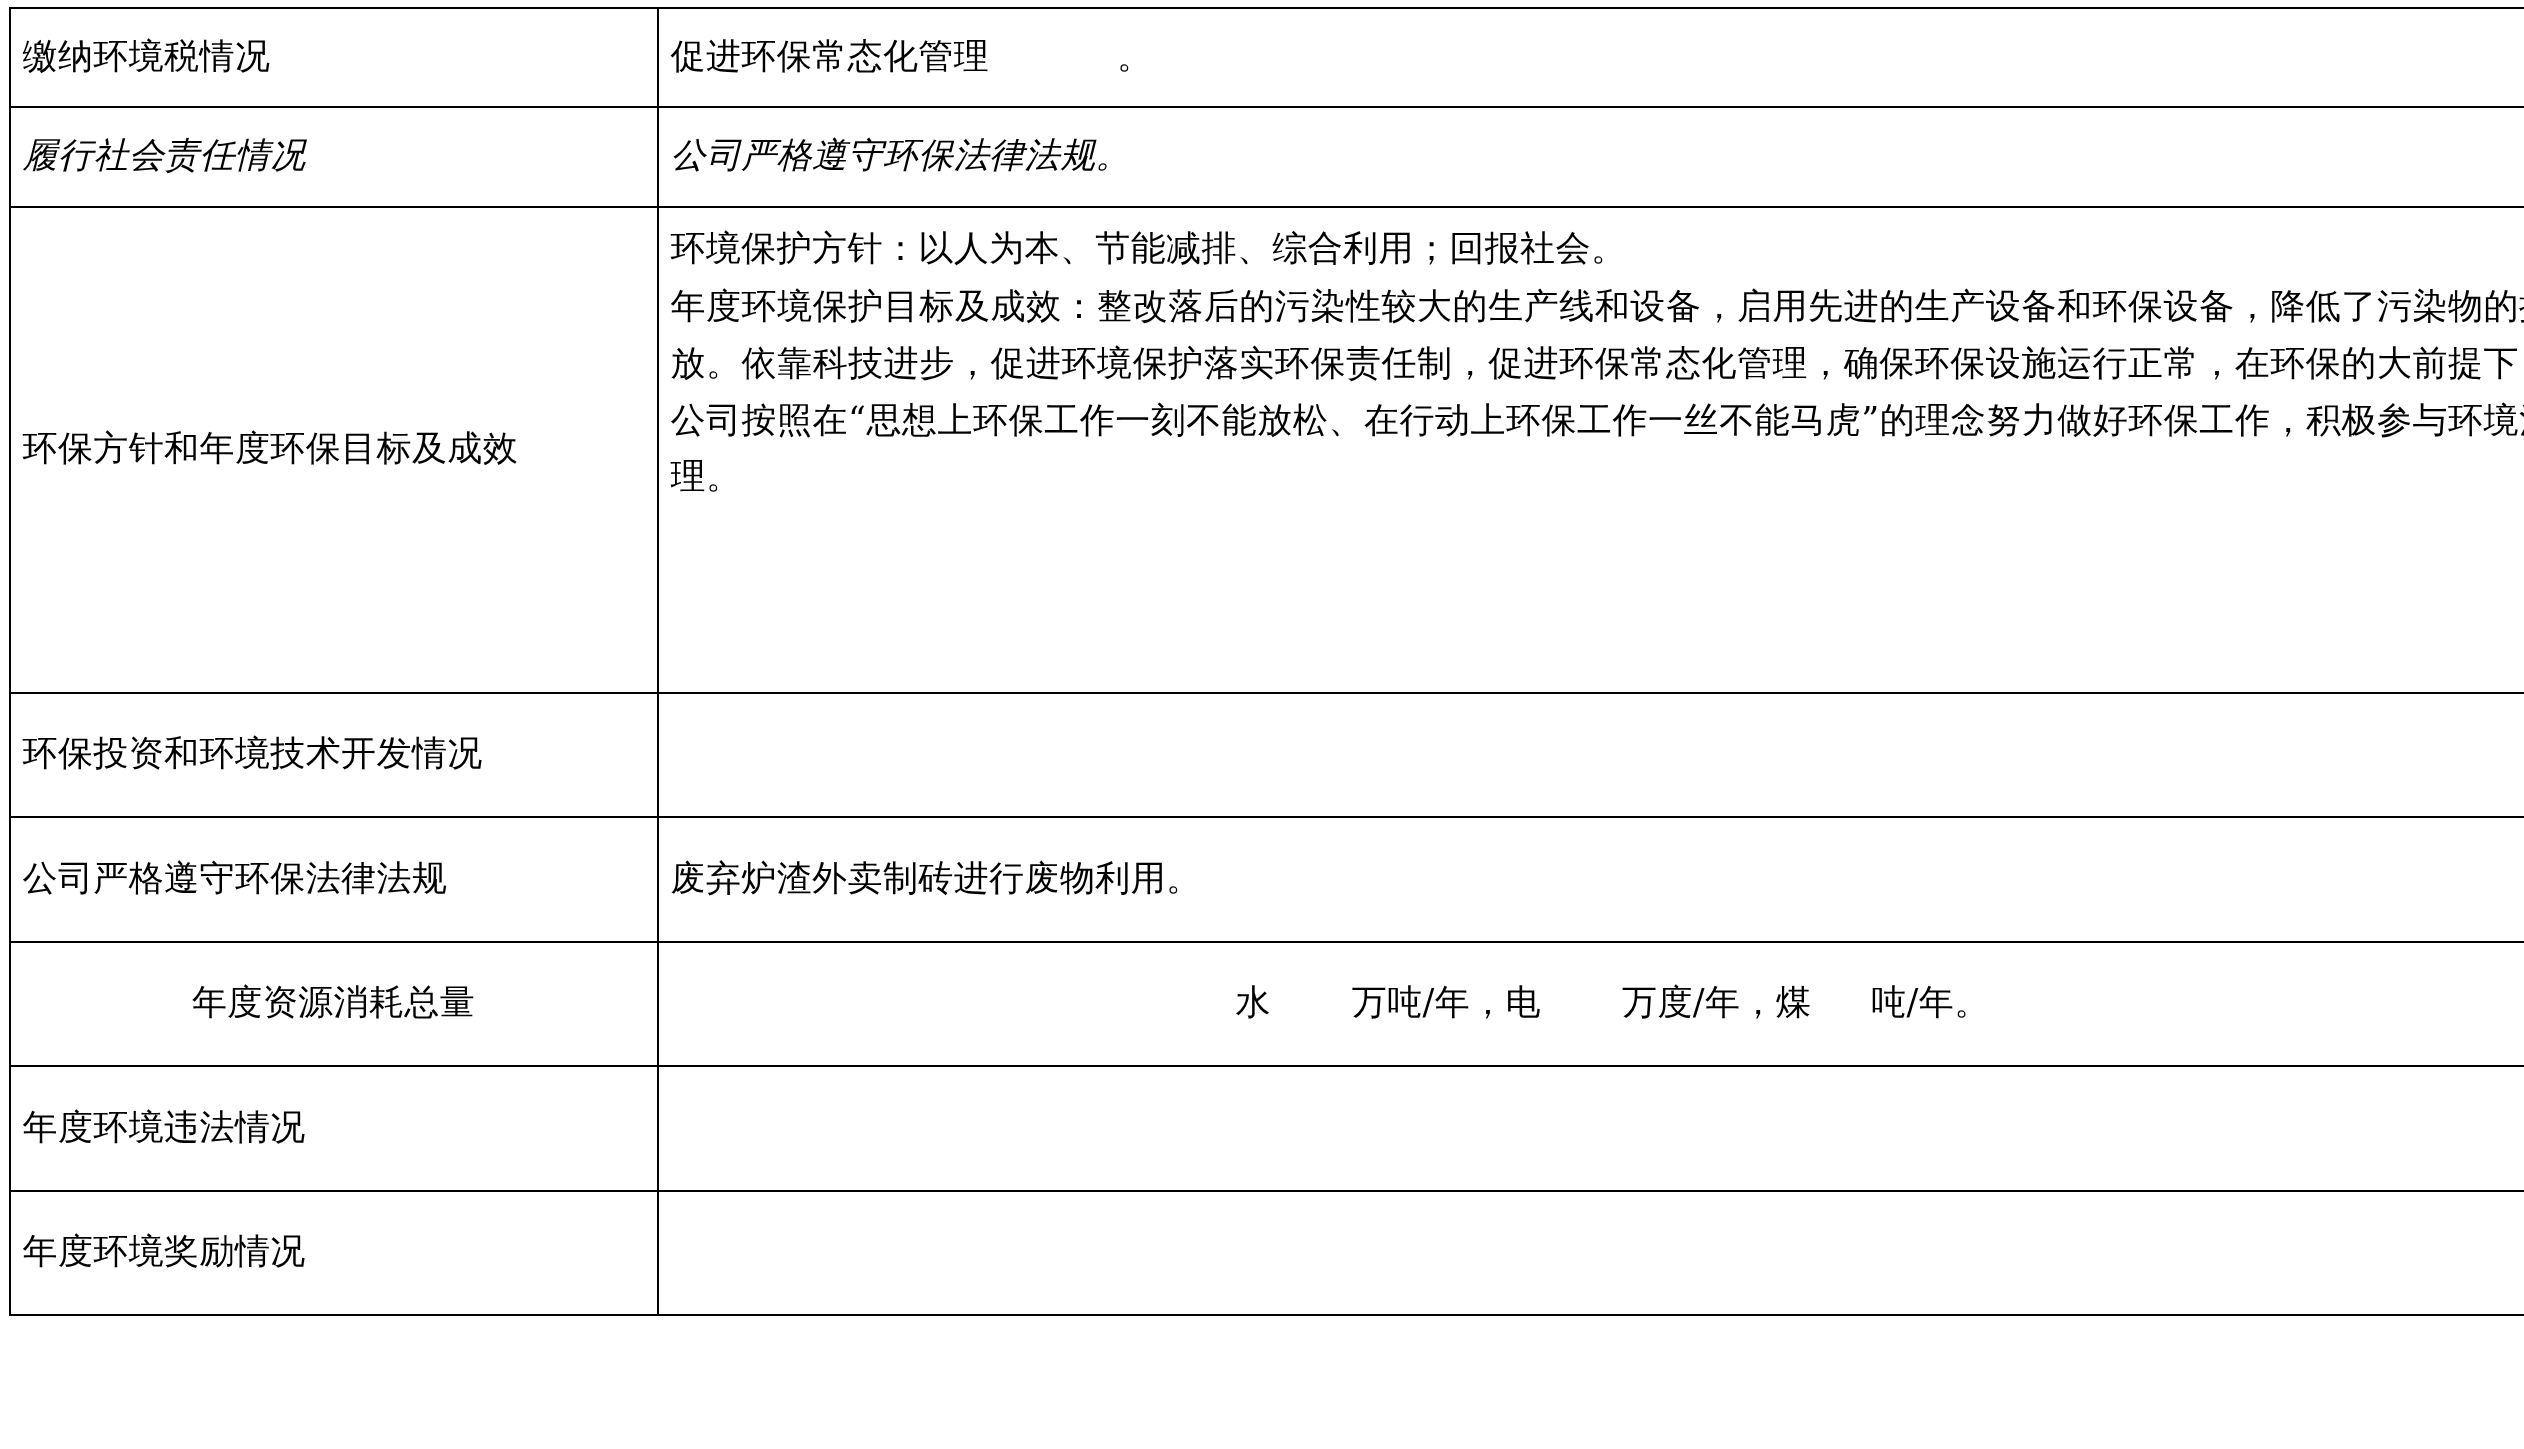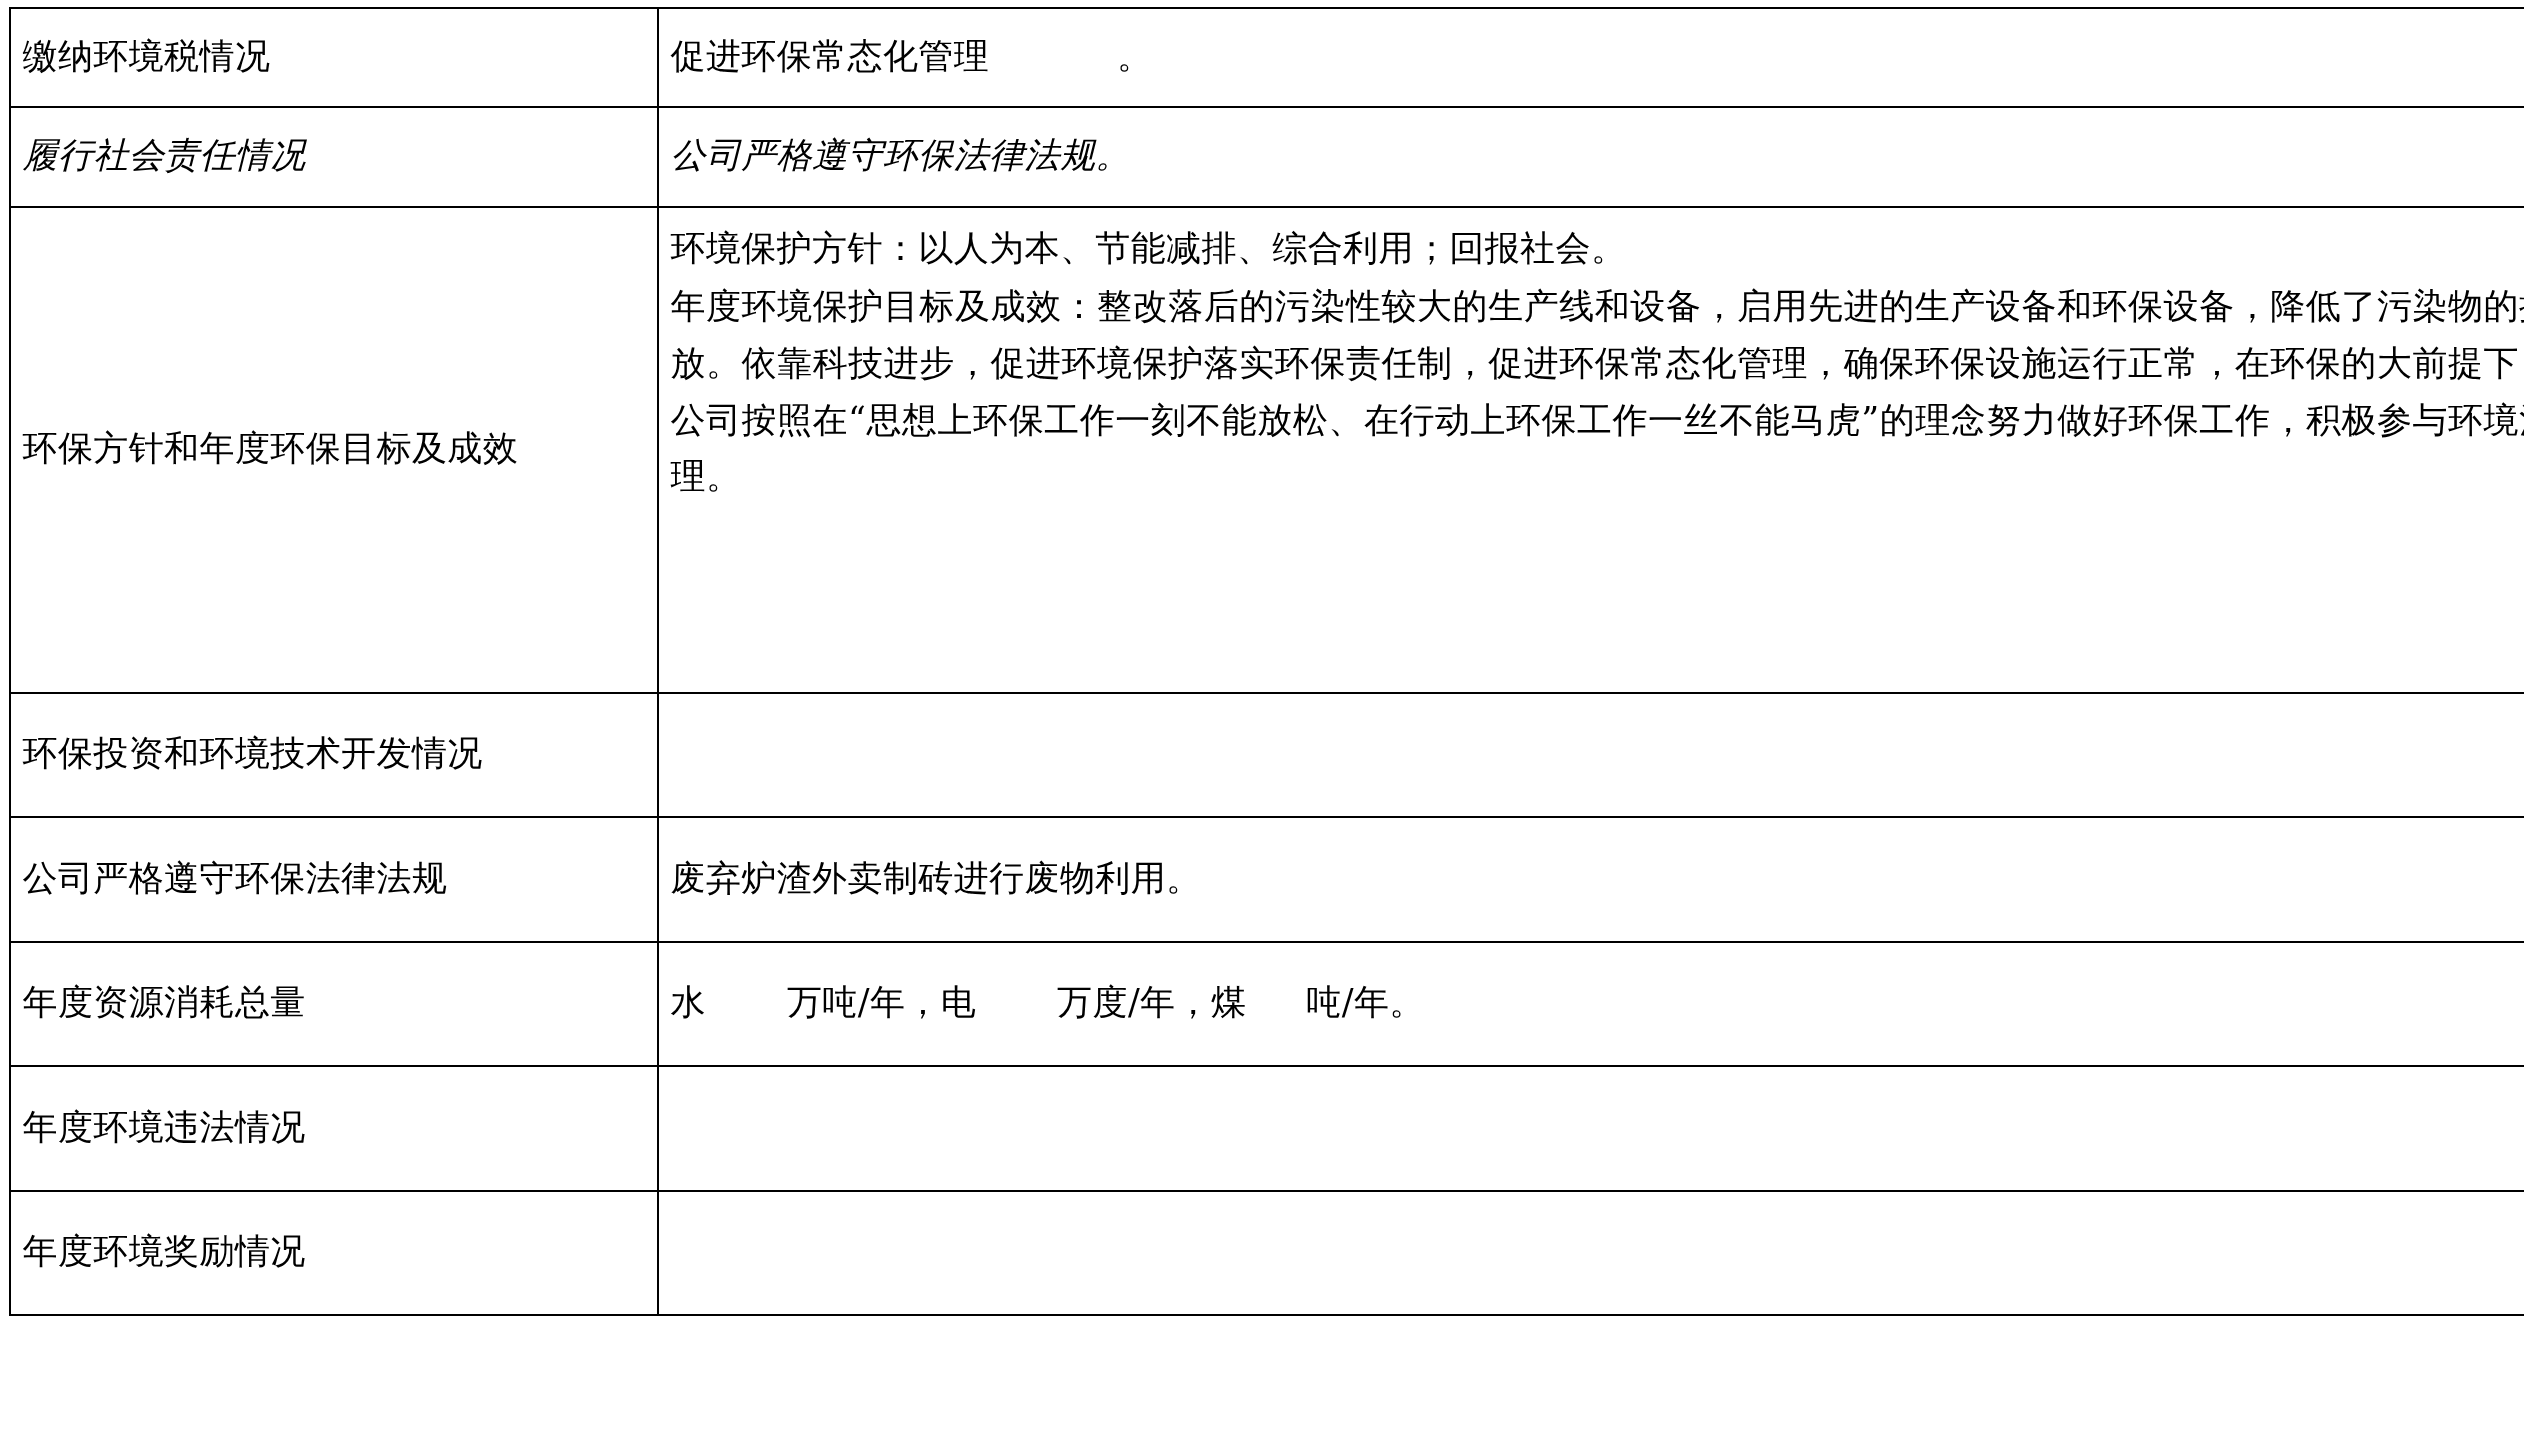--- a/index.html
+++ b/index.html
@@ -43,21 +43,21 @@
     padding-right: 3.4px;
   }
   td.value-cell {
     width: 1884px;
   }
   .row-tax td { height: 77px; }
   .row-social td { height: 77px; font-style: italic; }
   .row-policy td { height: 460px; vertical-align: middle; }
   .row-invest td { height: 102px; border-radius: 11px; }
   .row-recycle td { height: 102px; }
-  .row-resource td { height: 102px; }
+  .row-resource td { height: 102px; text-align: center; }
   .row-illegal td { height: 102px; margin-top: 12px; }
   .row-award td { height: 102px; margin-top: 10px; }
 
   .row-policy td.value-cell {
     vertical-align: top;
     padding-top: 12px;
   }
   .policy-para {
     margin: 0 0 1.7px 0;
     text-align: justify;

